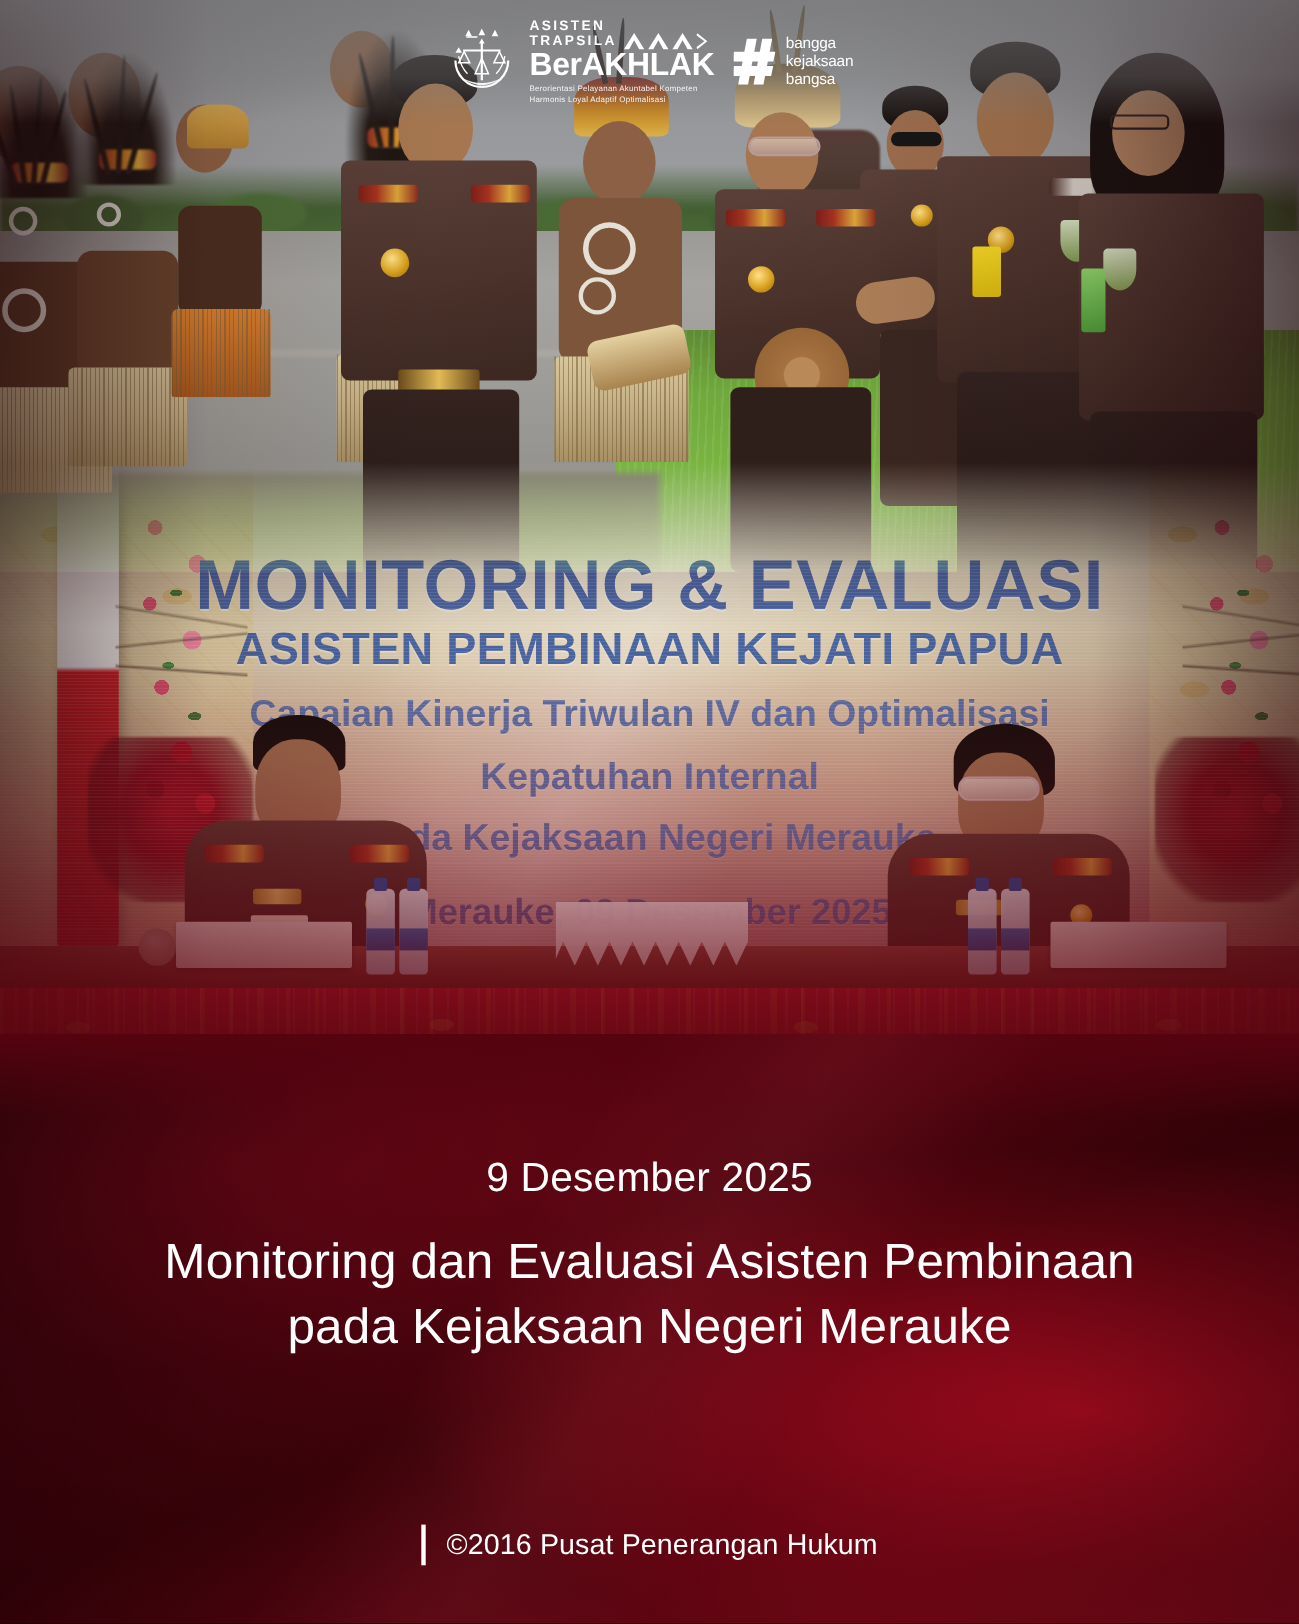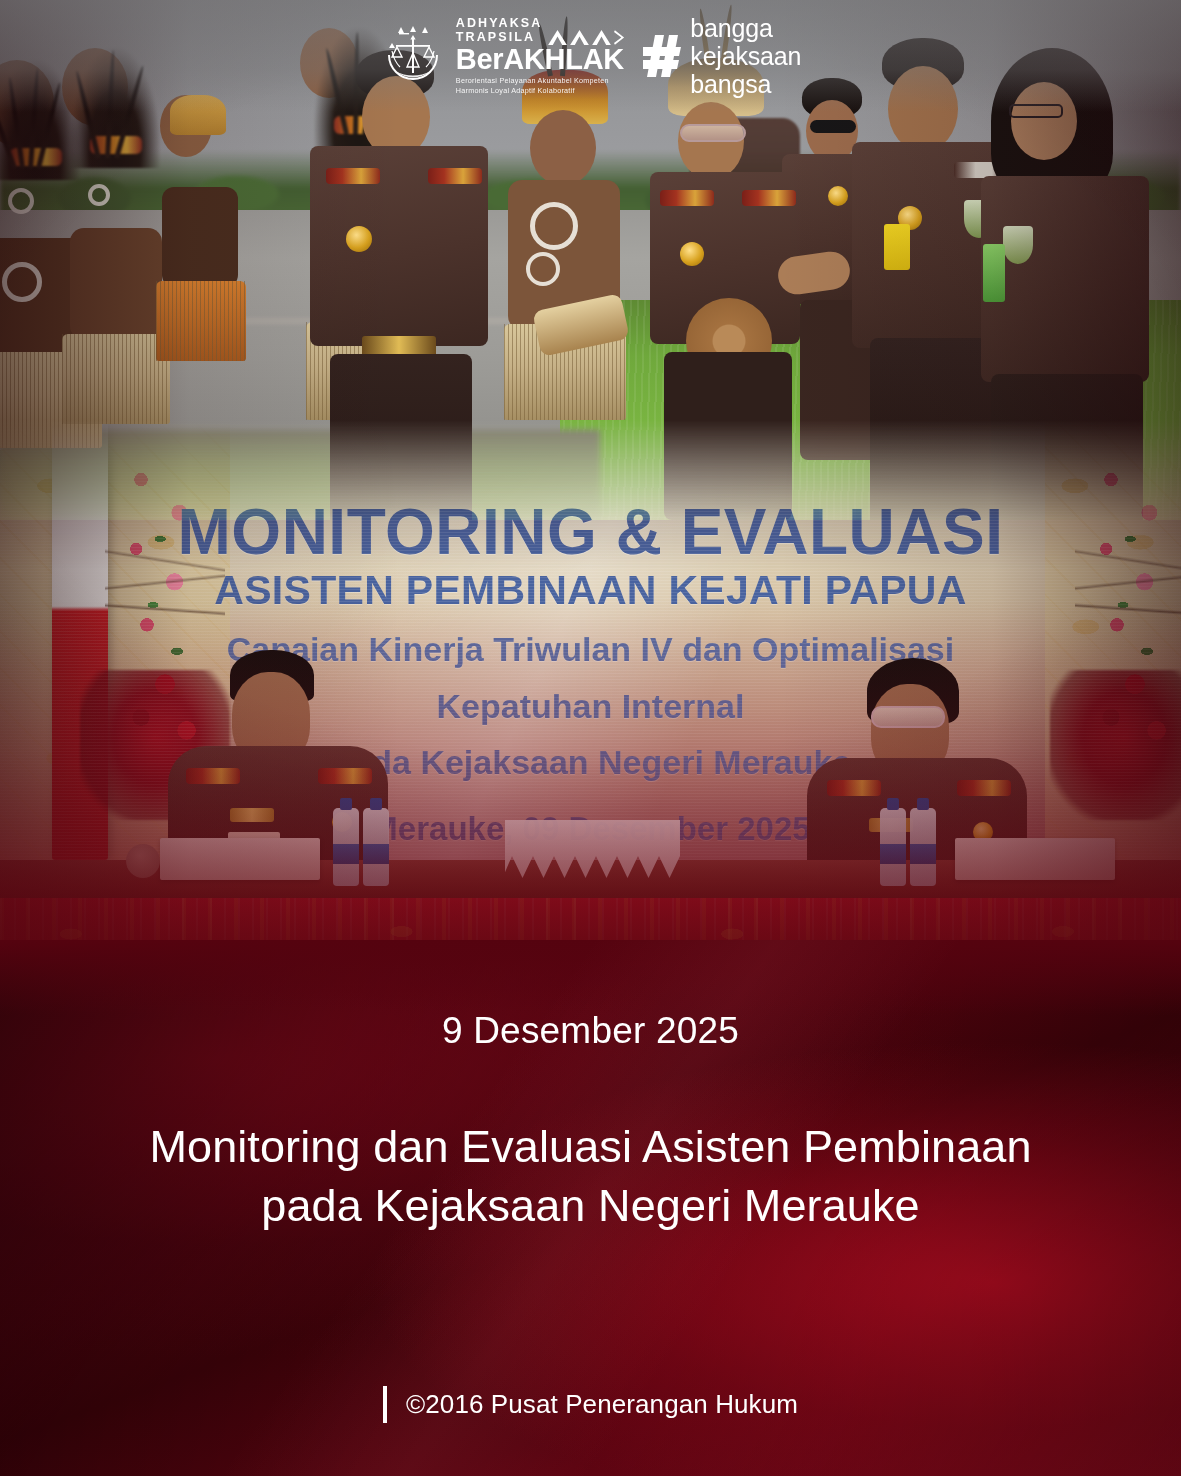--- a/index.html
+++ b/index.html
@@ -288,21 +288,21 @@
   .trapsila{ color:#fff; line-height:1; }
   .trapsila-top{
     display:flex; align-items:flex-end; gap:6px;
   }
   .trapsila-words{ font-size:12.5px; font-weight:bold; letter-spacing:2.1px; line-height:1.12; }
   .chevrons{ display:flex; align-items:center; gap:3px; margin-bottom:-1px; }
   .berakhlak{ font-size:29px; font-weight:bold; letter-spacing:-.3px; line-height:1; margin-top:1px; }
   .tagline{ font-size:7.2px; line-height:1.45; letter-spacing:.25px; opacity:.92; margin-top:2px; }
   .bangga{ display:flex; align-items:center; gap:9px; color:#fff; }
   .hashmark{ width:38px; height:42px; }
-  .bangga-words{ font-size:25px; line-height:1.12; letter-spacing:-.2px; }
+  .bangga-words{ font-size:14px; line-height:1.12; letter-spacing:-.2px; }
 
   
   .red-panel{
     position:absolute; left:0; top:940px; width:1181px; height:536px;
     background:
       linear-gradient(118deg, rgba(0,0,0,.55) 0%, rgba(0,0,0,.18) 26%, rgba(0,0,0,0) 44%, rgba(0,0,0,0) 58%, rgba(0,0,0,.10) 74%, rgba(0,0,0,.34) 100%),
       radial-gradient(ellipse 70% 60% at 84% 64%, rgba(175,12,32,.95) 0%, rgba(140,8,25,.5) 45%, rgba(0,0,0,0) 75%),
       radial-gradient(ellipse 80% 70% at 18% 22%, rgba(120,8,24,.85) 0%, rgba(80,4,16,.4) 50%, rgba(0,0,0,0) 80%),
       linear-gradient(160deg, #7b0717 0%, #5e0412 26%, #3d0209 52%, #54030f 72%, #8d0a1d 100%);
   }
@@ -562,42 +562,42 @@
             <path d="M49 24 l-5 10 h10z"></path>
             <path d="M33 30 l-6 14 h12z"></path>
           </g>
           <path d="M15 48 q18 9 36 0 q-18 13 -36 0z" fill="#ffffff" opacity=".9"></path>
         </svg>
       </div>
 
       <div class="trapsila">
         <div class="trapsila-top">
           <div class="trapsila-words">
-            <div>ADHYAKSA</div>
+            <div>ASISTEN</div>
             <div>TRAPSILA</div>
           </div>
           <div class="chevrons">
             <svg viewBox="0 0 20 16" width="19" height="15">
                 <path d="M10 0 L20 16 L15 16 L10 7 L5 16 L0 16 Z" fill="#fff"></path>
               </svg>
             <svg viewBox="0 0 20 16" width="19" height="15">
                 <path d="M10 0 L20 16 L15 16 L10 7 L5 16 L0 16 Z" fill="#fff"></path>
               </svg>
             <svg viewBox="0 0 20 16" width="19" height="15">
                 <path d="M10 0 L20 16 L15 16 L10 7 L5 16 L0 16 Z" fill="#fff"></path>
               </svg>
             <svg viewBox="0 0 12 16" width="11" height="15">
                 <path d="M1 0 L11 8 L1 16 L0 14 L8 8 L0 2 Z" fill="#fff"></path>
               </svg>
           </div>
         </div>
         <div class="berakhlak">BerAKHLAK</div>
         <div class="tagline">
           <div>Berorientasi Pelayanan Akuntabel Kompeten</div>
-          <div>Harmonis Loyal Adaptif Kolaboratif</div>
+          <div>Harmonis Loyal Adaptif Optimalisasi</div>
         </div>
       </div>
     </div>
 
     <div class="bangga">
       <div class="hashmark">
         <svg viewBox="0 0 38 42" width="38" height="42" aria-hidden="true">
           <g fill="#ffffff">
             <polygon points="12,0 21,0 13,42 4,42"></polygon>
             <polygon points="26,0 35,0 27,42 18,42"></polygon>
@@ -611,21 +611,21 @@
         <div>kejaksaan</div>
         <div>bangsa</div>
       </div>
     </div>
   </div>
 
   <div class="red-panel">
     <div class="red-sheen"></div>
   </div>
 
-  <div class="txt-block" style="top:1010px;">
+  <div class="txt-block" style="top:1050px;">
     <div class="ev-date">9 Desember 2025</div>
   </div>
 
   <div class="txt-block" style="top:1118px;">
     <div class="ev-title">Monitoring dan Evaluasi Asisten Pembinaan</div>
     <div class="ev-title">pada Kejaksaan Negeri Merauke</div>
   </div>
 
   <div class="footer">
     <span class="f-sep"></span>

